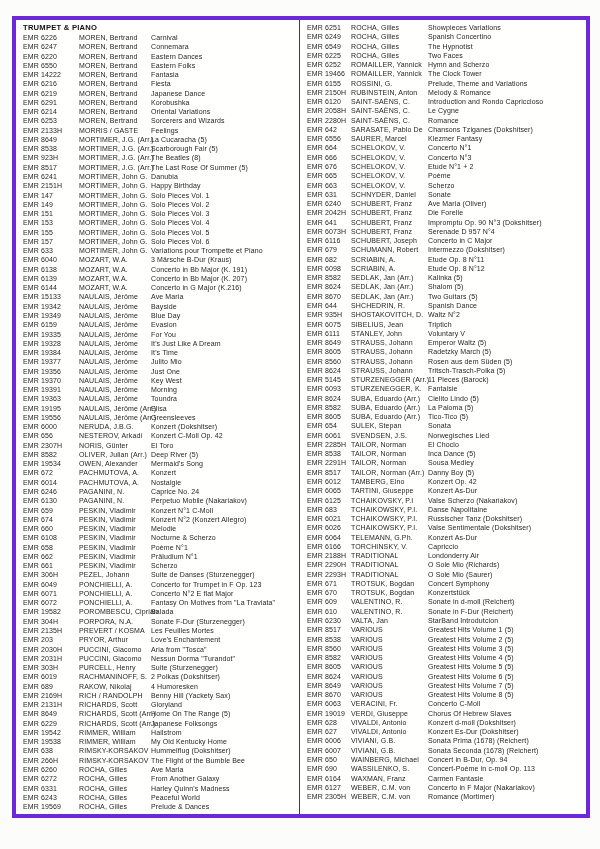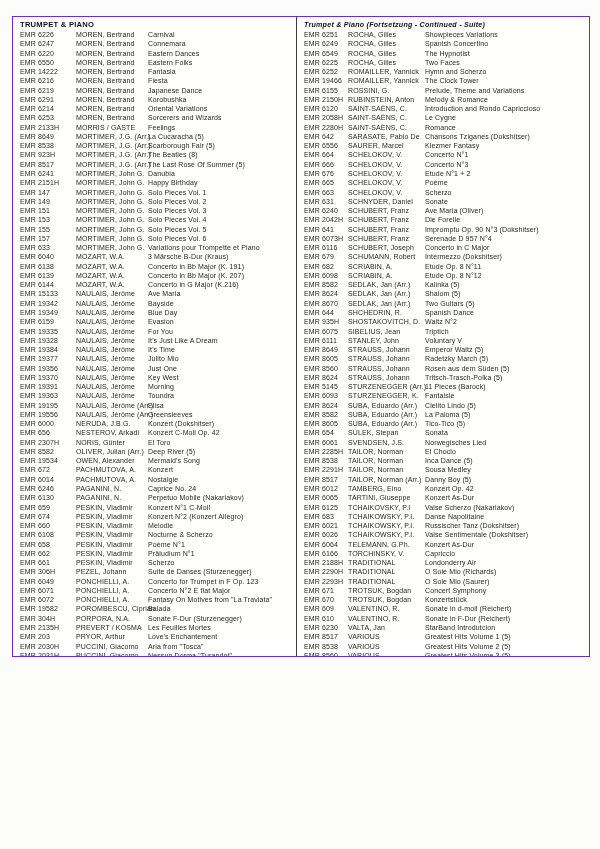--- a/index.html
+++ b/index.html
@@ -3,22 +3,22 @@
 <meta charset="utf-8">
 <style>
   html,body{margin:0;padding:0;}
   body{
     width:600px;height:849px;background:#fbfbfa;
     font-family:"Liberation Sans", sans-serif;
     -webkit-font-smoothing:antialiased;
   }
   .sheet{position:relative;width:600px;height:849px;background:#fcfcfb;overflow:hidden;}
   .box{
-    position:absolute;left:12px;top:16px;width:578px;height:641px;
-    box-sizing:border-box;border:1px solid #6d28d9;background:#fffffe;
+    position:absolute;left:12px;top:16px;width:578px;height:802px;
+    box-sizing:border-box;border:4px solid #6d28d9;background:#fffffe;
     display:flex;flex-direction:row;
   }
   .col{box-sizing:border-box;padding:3px 2px 0 7px;overflow:hidden;}
   .col.left{width:283px;flex:none;}
   .col.right{flex:1;}
   .divider{width:1px;background:#3c3c3c;flex:none;}
   .hdr{
     font-size:7.6px;line-height:10px;height:10px;font-weight:bold;color:#111;
     white-space:nowrap;letter-spacing:0.25px;
   }
@@ -458,21 +458,20 @@
           </div>
           <div class="row">
             <span class="c-emr">EMR 19569</span>
             <span class="c-comp">ROCHA, Gilles</span>
             <span class="c-title">Prelude &amp; Dances</span>
           </div>
         </div>
     </div>
     <div class="divider"></div>
     <div class="col right">
-      <div class="hdr">Trumpet &amp; Piano (Fortsetzung - Continued - Suite)</div>
       <div id="right-rows">
           <div class="row">
             <span class="c-emr">EMR 6251</span>
             <span class="c-comp">ROCHA, Gilles</span>
             <span class="c-title">Showpieces Variations</span>
           </div>
           <div class="row">
             <span class="c-emr">EMR 6249</span>
             <span class="c-comp">ROCHA, Gilles</span>
             <span class="c-title">Spanish Concertino</span>

